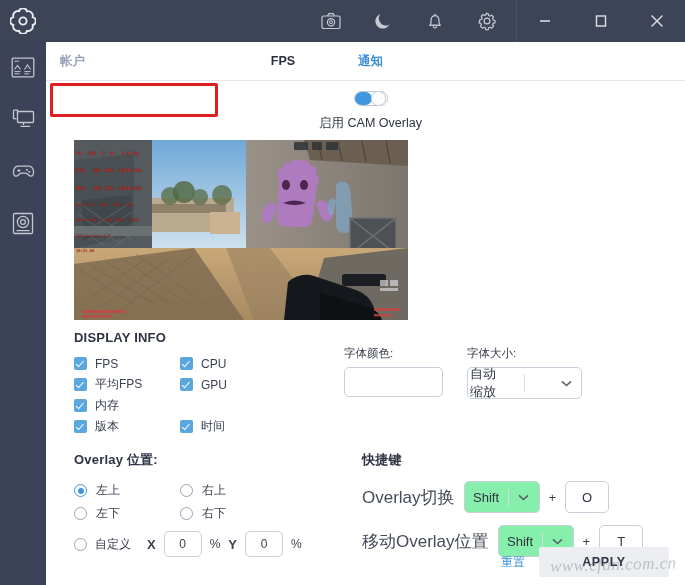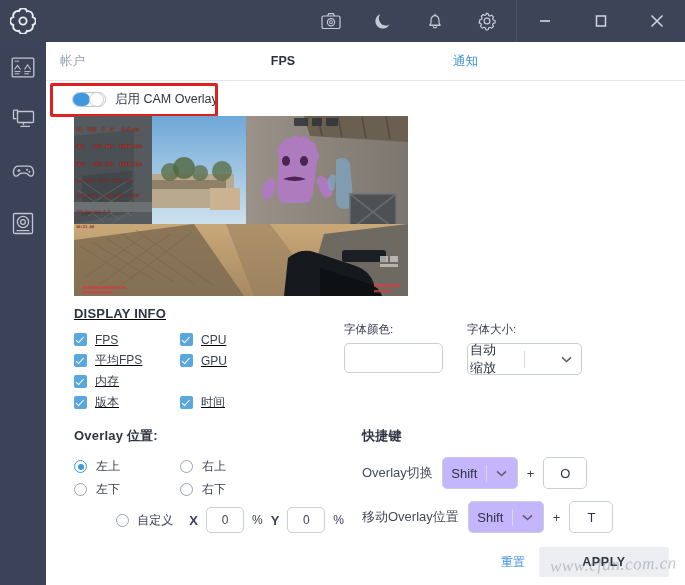--- a/index.html
+++ b/index.html
@@ -121,30 +121,31 @@
     display: flex;
     align-items: center;
     border-bottom: 1px solid #e6e6e6;
     padding-left: 14px;
   }
   .tab {
     font-size: 12.5px;
     color: #9aa4b8;
     cursor: pointer;
     white-space: nowrap;
+    font-weight: bold;
   }
   .tab.active {
     color: #2b3040;
     font-weight: bold;
   }
   .tab.link { color: #3c8fd6; }
   .tab-0 { width: 148px; }
   .tab-1 { width: 150px; }
   .tab-2 { width: 150px; text-align: center; }
-  .tab-3 { width: 120px; text-align: right; }
+  .tab-3 { width: 120px; text-align: left; }
 
   
   .main {
     flex: 1;
     position: relative;
     padding: 0 16px;
     min-height: 0;
   }
 
   
@@ -157,20 +158,21 @@
     border: 3px solid #e02020;
     border-radius: 2px;
     box-sizing: border-box;
     pointer-events: none;
   }
   .toggle-row {
     display: flex;
     align-items: center;
     gap: 9px;
     padding: 10px 0 6px 10px;
+    flex-direction: column;
   }
   .switch {
     width: 34px;
     height: 15px;
     border-radius: 8px;
     border: 1px solid #bfc6d0;
     background: #fff;
     position: relative;
     box-sizing: border-box;
     cursor: pointer;
@@ -229,21 +231,21 @@
   .section-title {
     font-size: 13px;
     font-weight: bold;
     color: #2e3442;
     letter-spacing: .2px;
   }
   .display-info {
     margin: 10px 0 0 12px;
     display: flex;
   }
-  .di-left { width: 270px; text-decoration: underline; }
+  .di-left { width: 270px; }
   .cb-cols {
     margin-top: 8px;
     display: flex;
   }
   .cb-col { width: 106px; }
   .cb-row {
     display: flex;
     align-items: center;
     gap: 8px;
     height: 21px;
@@ -362,21 +364,20 @@
     height: 6px;
     border-radius: 50%;
     background: #3f97e0;
   }
   .rb-label { font-size: 12px; color: #3b4150; }
   .custom-row {
     display: flex;
     align-items: center;
     gap: 8px;
     margin-top: 6px;
-    justify-content: flex-end;
   }
   .axis {
     font-size: 13px;
     font-weight: bold;
     color: #3b4150;
     margin-left: 8px;
   }
   .num-input {
     width: 36px;
     height: 24px;
@@ -392,30 +393,30 @@
   .pct { font-size: 12px; color: #3b4150; }
 
   .sc-block { flex: 1; padding-left: 18px; }
   .sc-row {
     display: flex;
     align-items: center;
     gap: 9px;
     margin-top: 12px;
   }
   .sc-name {
-    font-size: 13px;
+    font-size: 17px;
     color: #454b59;
     white-space: nowrap;
   }
   .key-select {
     width: 74px;
     height: 30px;
     border: 1px solid #c9cfd8;
     border-radius: 5px;
-    background: #c4b5fd;
+    background: #86efac;
     display: flex;
     align-items: center;
     cursor: pointer;
   }
   .key-select .select-value { font-size: 13px; }
   .plus { font-size: 13px; color: #3b4150; }
   .key-box {
     width: 42px;
     height: 30px;
     border: 1px solid #c9cfd8;

